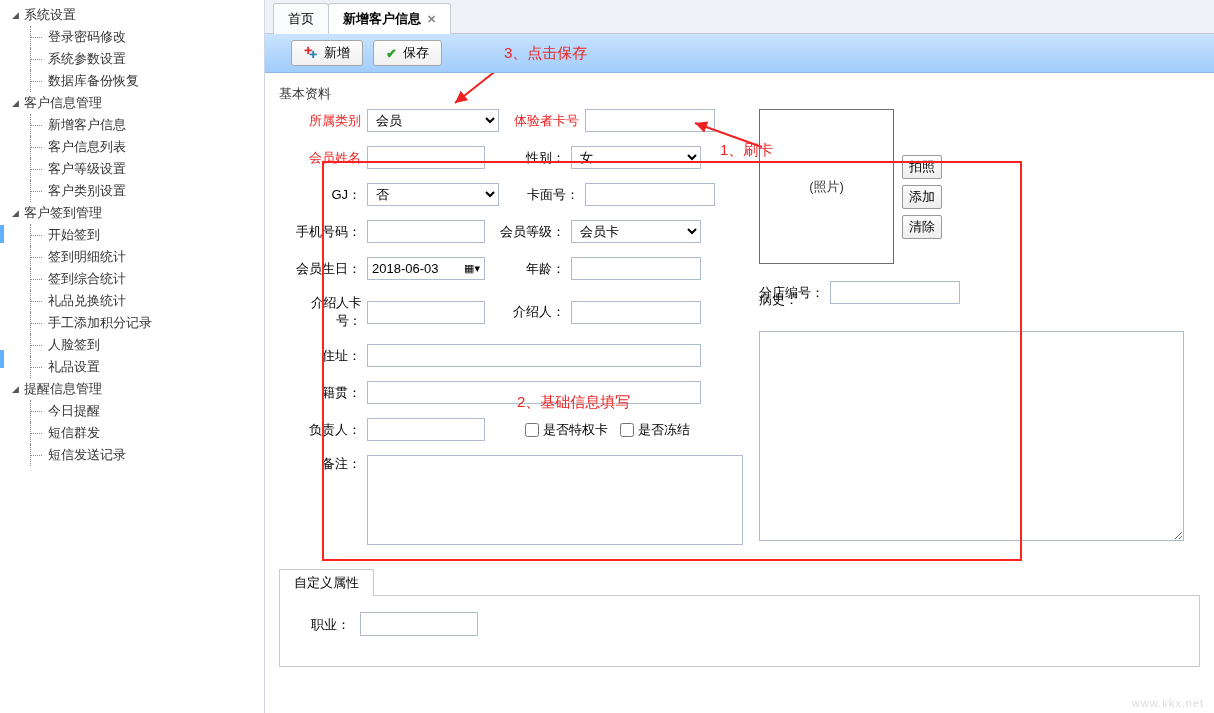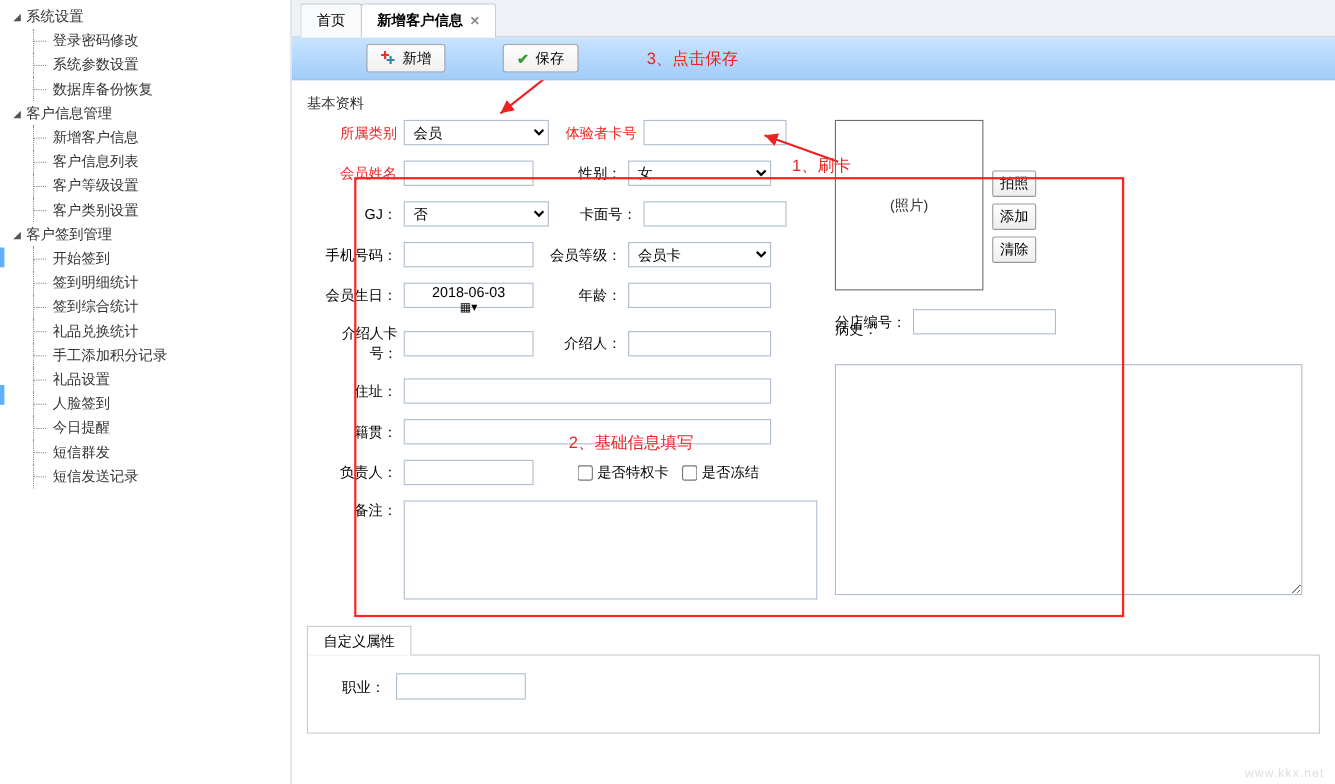--- a/index.html
+++ b/index.html
@@ -24,21 +24,21 @@
     .main { flex: 1; display: flex; flex-direction: column; }
 
     
     .tabs { display: flex; background: #eef2f6; border-bottom: 1px solid #c6cbd3; padding-top: 2px; padding-left: 8px; }
     .tab { padding: 6px 14px; border: 1px solid #c6cbd3; border-bottom: none; background: #fafbfc; margin-right: -1px; border-radius: 3px 3px 0 0; display: flex; align-items: center; gap: 6px; position: relative; top: 1px; }
     .tab.active { background: #fff; font-weight: bold; }
     .tab-close { color: #888; cursor: pointer; font-size: 11px; }
 
     
     .toolbar { background: linear-gradient(#c9e3ff, #a0cdfa); padding: 6px 10px; border-bottom: 1px solid #8fb9e0; display: flex; align-items: center; gap: 10px; }
-    .btn { background: linear-gradient(#fdfdfd,#f0f0f0); border: 1px solid #a7a7a7; border-radius: 3px; padding: 3px 12px; display: inline-flex; align-items: center; gap: 6px; cursor: pointer; margin-left: 42px; }
+    .btn { background: linear-gradient(#fdfdfd,#f0f0f0); border: 1px solid #a7a7a7; border-radius: 3px; padding: 3px 12px; display: inline-flex; align-items: center; gap: 6px; cursor: pointer; }
     .icon-add { display:inline-block; width:14px; height:14px; position:relative; }
     .icon-add::before { content:"✚"; color:#d33; font-size:10px; position:absolute; left:0; top:-1px; }
     .icon-add::after { content:"✚"; color:#38a; font-size:10px; position:absolute; left:5px; top:3px; }
     .icon-save { color: #2e9b2e; font-weight: bold; }
 
     .annot { color: #e22; font-size: 15px; }
 
     
     .content { flex:1; position: relative; padding: 8px 14px; overflow: hidden; }
     .section-title { font-size: 13px; color: #333; margin: 4px 0 6px 0; }
@@ -134,26 +134,29 @@
         <div class="tree-node">
             <span>签到综合统计</span>
           </div>
         <div class="tree-node">
             <span>礼品兑换统计</span>
           </div>
         <div class="tree-node">
             <span>手工添加积分记录</span>
           </div>
         <div class="tree-node">
+            <span>人脸签到</span>
+          </div>
+        <div class="tree-node">
             <span>礼品设置</span>
           </div>
-        <div class="tree-node">
-            <span>人脸签到</span>
-          </div>
-      </div>
+      </div>
+      <div class="tree-node parent">
+          <span>提醒信息管理</span>
+        </div>
       <div class="tree-children">
         <div class="tree-node">
             <span>今日提醒</span>
           </div>
         <div class="tree-node">
             <span>短信群发</span>
           </div>
         <div class="tree-node">
             <span>短信发送记录</span>
           </div>
@@ -232,21 +235,21 @@
 
         <div class="row">
           <span class="lbl">手机号码：</span>
           <input class="txt w118" value="" style="">
           <span class="lbl" style="margin-left:14px; width:72px;">会员等级：</span>
           <select class="w130s"><option>会员卡</option></select>
         </div>
 
         <div class="row">
           <span class="lbl">会员生日：</span>
-          <span style="display:inline-flex;align-items:center;border:1px solid #b0bccd;height:23px;width:118px;padding:0 4px;justify-content:space-between;flex-direction:column;">
+          <span style="display:inline-flex;align-items:center;border:1px solid #b0bccd;height:23px;width:118px;padding:0 4px;justify-content:space-between;">
             <span>2018-06-03</span>
             <span style="font-size:11px;">▦▾</span>
           </span>
           <span class="lbl" style="margin-left:14px; width:72px;">年龄：</span>
           <input class="txt w130" value="" style="">
         </div>
 
         <div class="row">
           <span class="lbl" style="letter-spacing:-0.5px">介绍人卡号：</span>
           <input class="txt w118" value="" style="">

